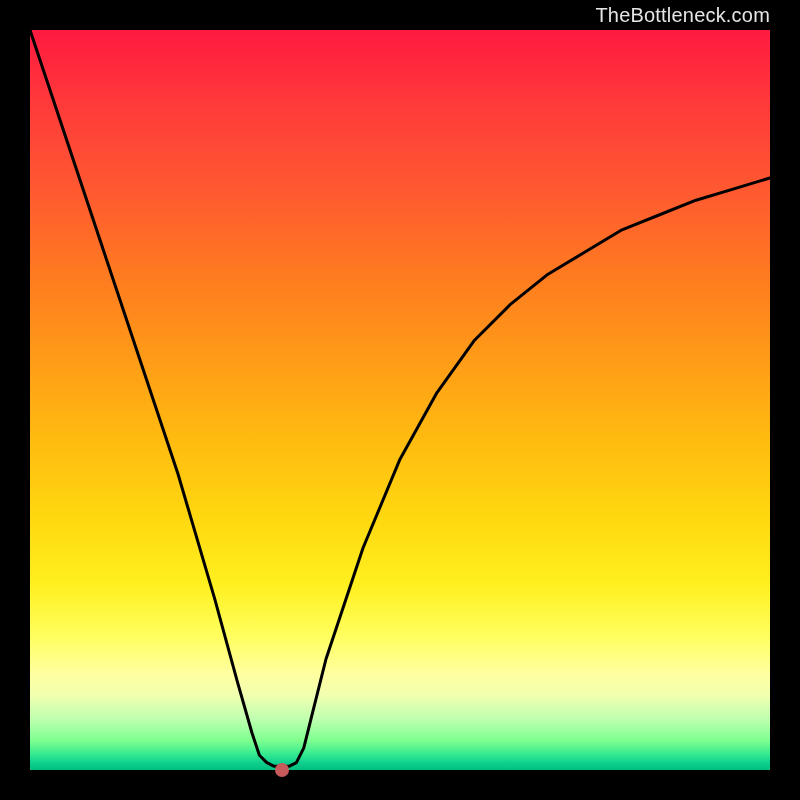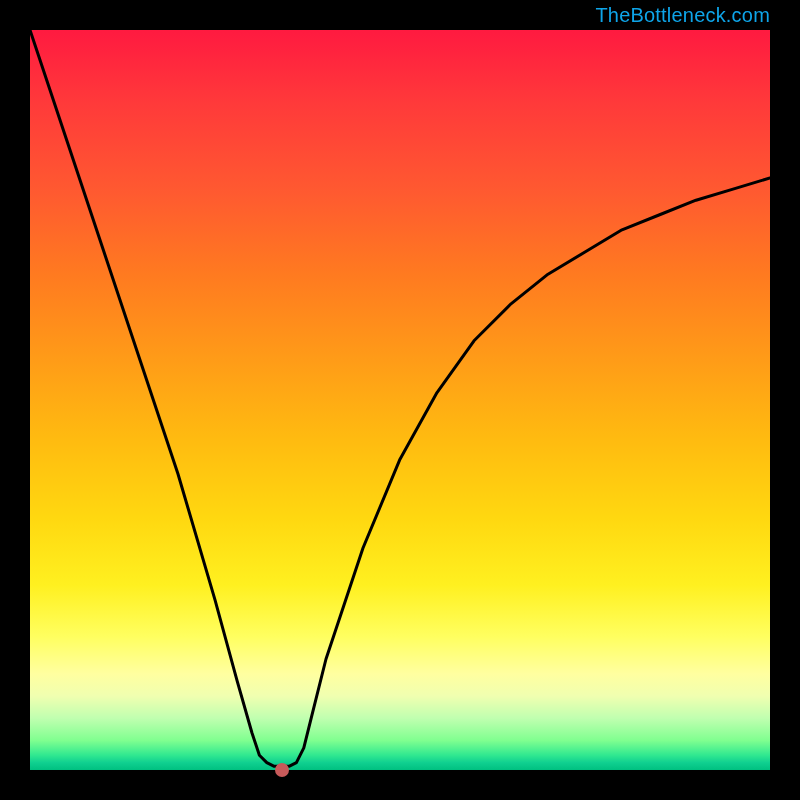--- a/index.html
+++ b/index.html
@@ -32,21 +32,21 @@
       #80ff90 96%,
       #30e890 98%,
       #10d090 99%,
       #00c080 100%
     );
   }
   .watermark {
     position: absolute;
     top: 4px;
     right: 30px;
-    color: #0ea5e9;
+    color: #e5e5e5;
     font-family: Arial, sans-serif;
     font-size: 20px;
     letter-spacing: 0.2px;
   }
   .curve {
     position: absolute;
     left: 0;
     top: 0;
     width: 740px;
     height: 740px;

